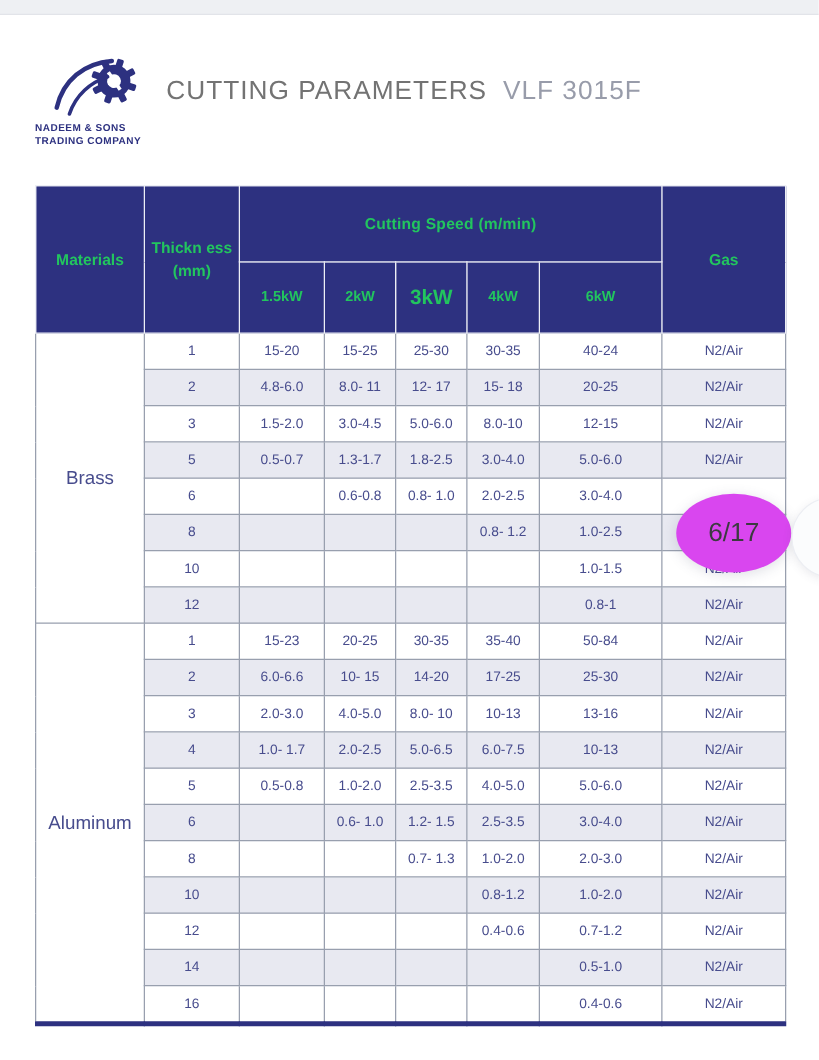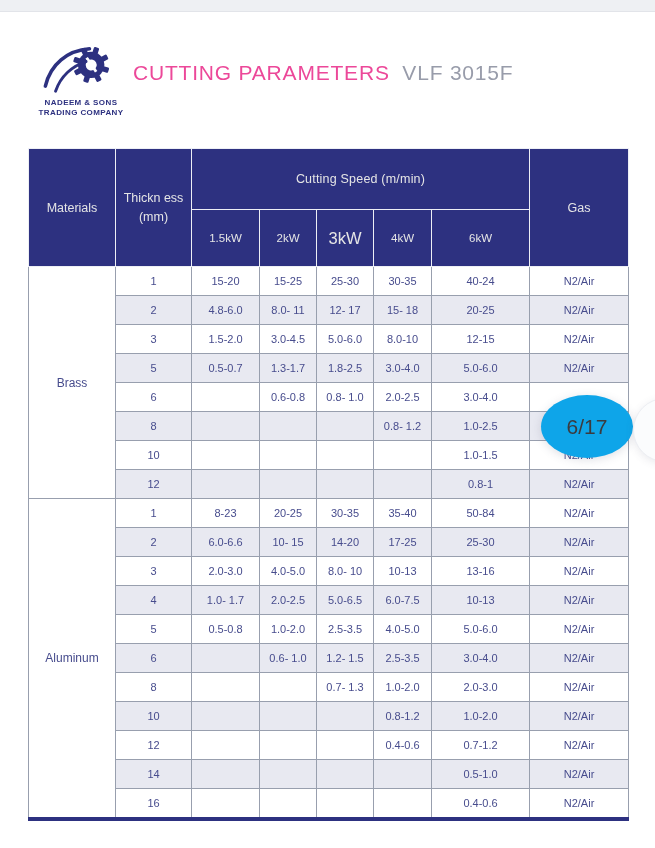--- a/index.html
+++ b/index.html
@@ -6,54 +6,54 @@
   body{
     width:655px;height:848px;position:relative;overflow:hidden;
     background:#ffffff;
     font-family:"Liberation Sans", sans-serif;
   }
   .top-strip{
     position:absolute;top:0;left:0;width:655px;height:11px;
     background:#eef0f3;border-bottom:1px solid #e2e4e9;
   }
   
-  .brand{position:absolute;left:28px;top:42px;width:106px;text-align:center;}
+  .brand{position:absolute;left:28px;top:42px;width:106px;text-align:left;}
   .brand svg{display:block;margin:0 auto;}
   .brand-name{font-size:8px;font-weight:bold;color:#2d3180;letter-spacing:.4px;line-height:1.3;}
   .titles{position:absolute;left:133px;top:56px;}
   .title{font-size:27px;color:#403e5a;letter-spacing:.4px;font-weight:500;white-space:nowrap;}
   .subtitle-row{margin-top:5px;font-size:21px;letter-spacing:.8px;white-space:nowrap;}
-  .subtitle{color:#ec4899;font-weight:500;}
+  .subtitle{color:#737373;font-weight:500;}
   .model{color:#989caa;font-weight:400;margin-left:6px;}
   
   table.params{
     position:absolute;left:28px;top:148px;width:600px;
     border-collapse:collapse;table-layout:fixed;
     border-bottom:4px solid #2d3180;
   }
   table.params thead th{
-    background:#2d3180;color:#e5e5e5;border:1px solid #edeff5;
-    font-weight:normal;padding:0;
+    background:#2d3180;color:#22c55e;border:1px solid #edeff5;
+    font-weight:bold;padding:0;
   }
   .th-span{height:60px;font-size:12.5px;letter-spacing:.2px;}
   .th-side{font-size:12.5px;}
   .th-power{height:56px;font-size:11.5px;text-align:center;}
   .th-power-big{font-size:16.5px;}
   .th-thick{line-height:1.45;}
   table.params tbody td{
     border:1px solid #989fae;height:28px;padding:0;
     text-align:center;vertical-align:middle;
     font-size:11px;color:#474c8d;background:#ffffff;
   }
   table.params tbody tr.alt td{background:#e8e9f1;}
-  table.params tbody td.material-cell{background:#ffffff;font-size:12px;color:#474c8d;}
+  table.params tbody td.material-cell{background:#ffffff;font-size:15px;color:#474c8d;}
   
   .page-badge{
     position:absolute;left:541px;top:395px;width:92px;height:63px;
-    background:#0ea5e9;border-radius:50%;
+    background:#d946ef;border-radius:50%;
     box-shadow:0 2px 10px rgba(80,85,110,.18);
     display:flex;align-items:center;justify-content:center;
     font-size:21px;color:#3b3b3f;z-index:6;
   }
   .edge-circle{
     position:absolute;left:633px;top:398px;width:62px;height:62px;
     border-radius:50%;background:#fbfcfd;border:1px solid #eceef3;
     box-shadow:0 2px 8px rgba(80,85,110,.12);z-index:6;
   }
 </style>
@@ -190,21 +190,21 @@
         <td></td>
         <td></td>
         <td></td>
         <td></td>
         <td>0.8-1</td>
         <td>N2/Air</td>
       </tr>
       <tr>
         <td rowspan="11" class="material-cell">Aluminum</td>
         <td>1</td>
-        <td>8-23</td>
+        <td>15-23</td>
         <td>20-25</td>
         <td>30-35</td>
         <td>35-40</td>
         <td>50-84</td>
         <td>N2/Air</td>
       </tr>
       <tr class="alt">
         <td>2</td>
         <td>6.0-6.6</td>
         <td>10- 15</td>

